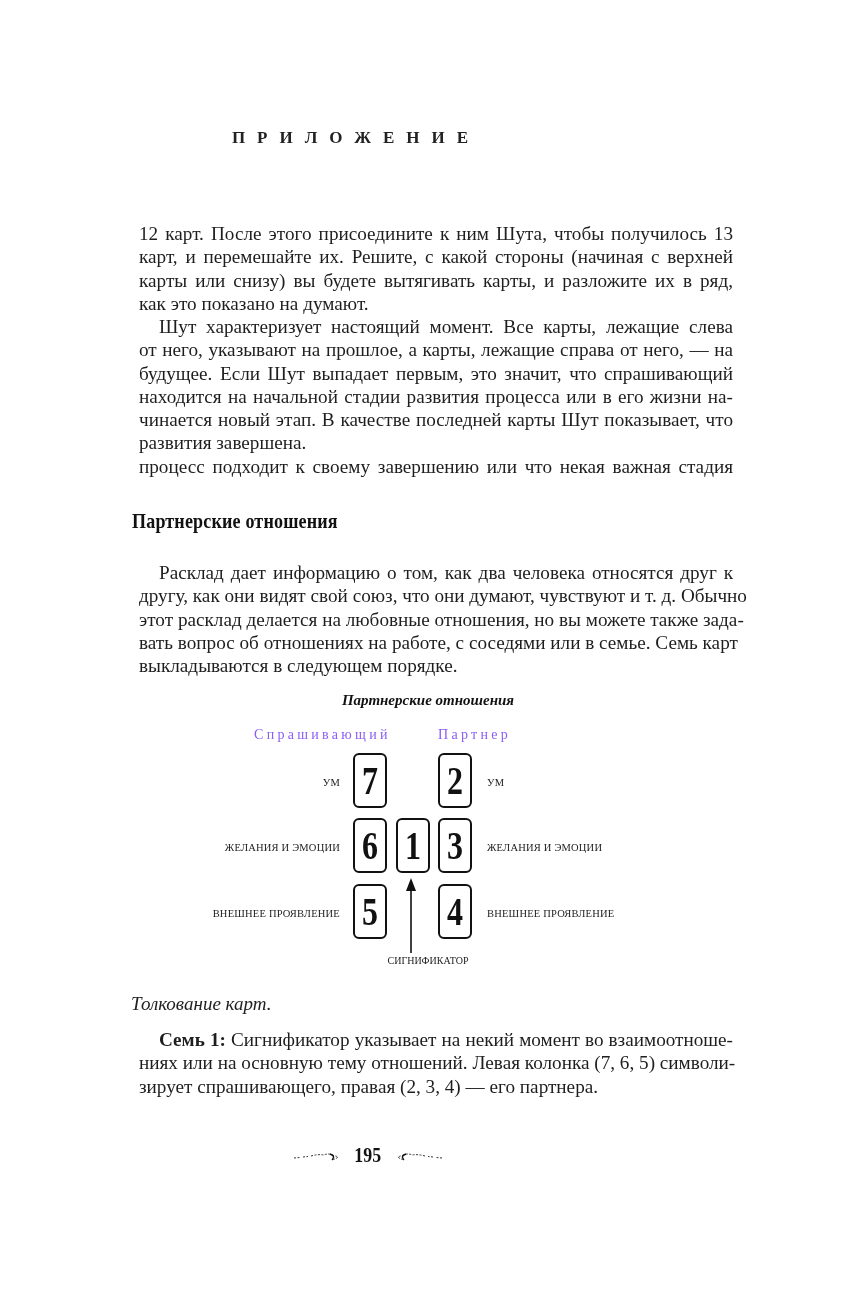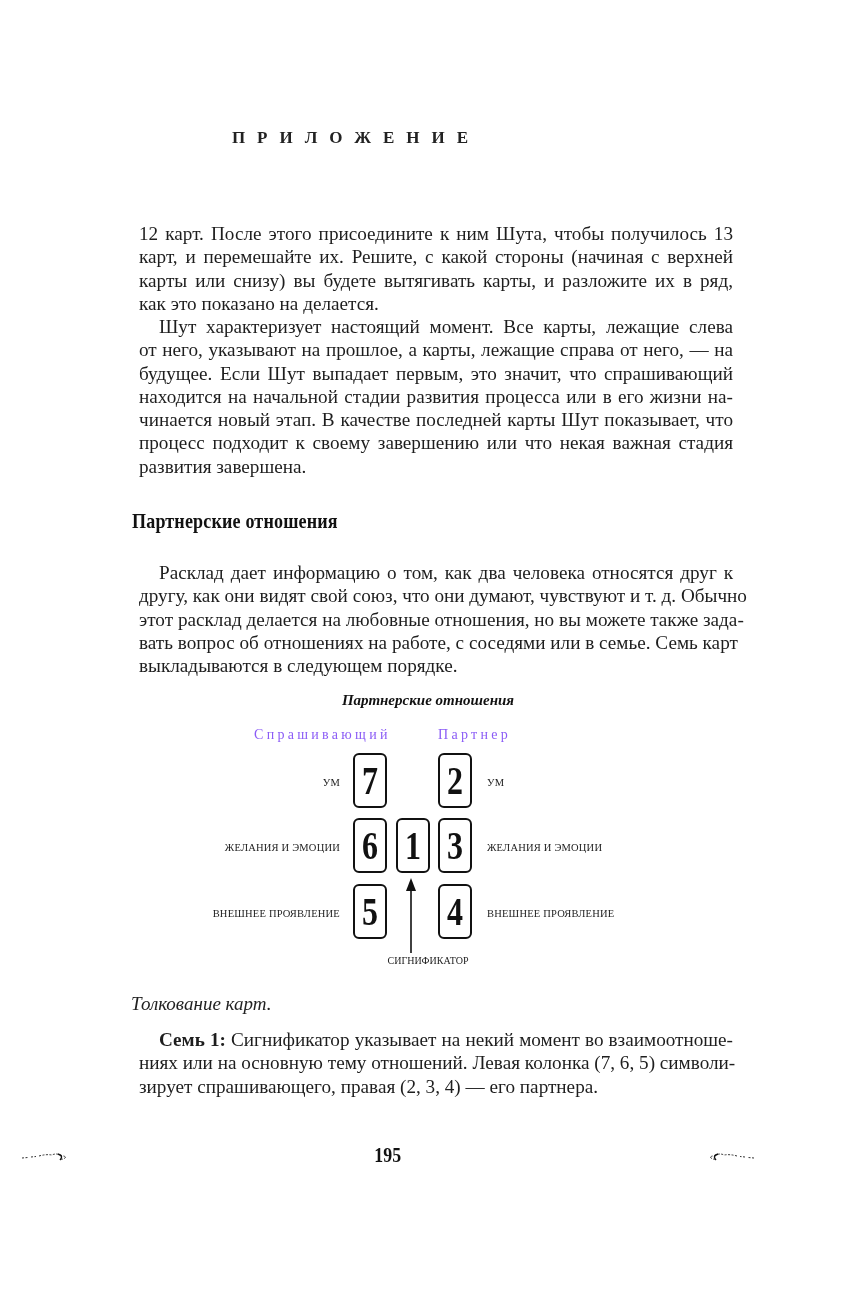--- a/index.html
+++ b/index.html
@@ -45,45 +45,45 @@
   .arrow { position: absolute; left: 405px; top: 878px; width: 12px; height: 75px; }
   .sig-label {
     position: absolute; top: 955px; left: 0; width: 856px; text-align: center;
     font-size: 10px; color: #222; font-family: Liberation Serif, serif;
   }
   .interp-title {
     position: absolute; top: 993px; left: 131px; font-size: 19px; font-style: italic; color: #222;
   }
   .folio {
     position: absolute; top: 1143px; left: 0; width: 736px; display: flex;
-    justify-content: space-between; align-items: center; gap: 12px; padding-left: 20px;
+    justify-content: center; align-items: center; gap: 12px;
   }
   .folio .num { font-weight: bold; font-size: 21px; color: #111; transform: scaleX(0.85); display: inline-block; }
   .orn { width: 48px; height: 14px; }
 </style>
 </head>
 <body>
 
 <div class="running-head">ПРИЛОЖЕНИЕ</div>
 
 <div class="para" style="top:214px;">
   <span class="line">12 карт. После этого присоедините к ним Шута, чтобы получилось 13</span>
   <span class="line">карт, и перемешайте их. Решите, с какой стороны (начиная с верхней</span>
   <span class="line">карты или снизу) вы будете вытягивать карты, и разложите их в ряд,</span>
-  <span class="line last">как это показано на делается.</span>
+  <span class="line last">как это показано на думают.</span>
 </div>
 
 <div class="para" style="top:307px;">
   <span class="line" style="padding-left:20px;">Шут характеризует настоящий момент. Все карты, лежащие слева</span>
   <span class="line">от него, указывают на прошлое, а карты, лежащие справа от него, — на</span>
   <span class="line">будущее. Если Шут выпадает первым, это значит, что спрашивающий</span>
   <span class="line">находится на начальной стадии развития процесса или в его жизни на-</span>
   <span class="line">чинается новый этап. В качестве последней карты Шут показывает, что</span>
+  <span class="line last">развития завершена.</span>
   <span class="line">процесс подходит к своему завершению или что некая важная стадия</span>
-  <span class="line last">развития завершена.</span>
 </div>
 
 <div class="section-title">Партнерские отношения</div>
 
 <div class="para" style="top:553px;">
   <span class="line" style="padding-left:20px;">Расклад дает информацию о том, как два человека относятся друг к</span>
   <span class="line">другу, как они видят свой союз, что они думают, чувствуют и т. д. Обычно</span>
   <span class="line">этот расклад делается на любовные отношения, но вы можете также зада-</span>
   <span class="line">вать вопрос об отношениях на работе, с соседями или в семье. Семь карт</span>
   <span class="line last">выкладываются в следующем порядке.</span>

